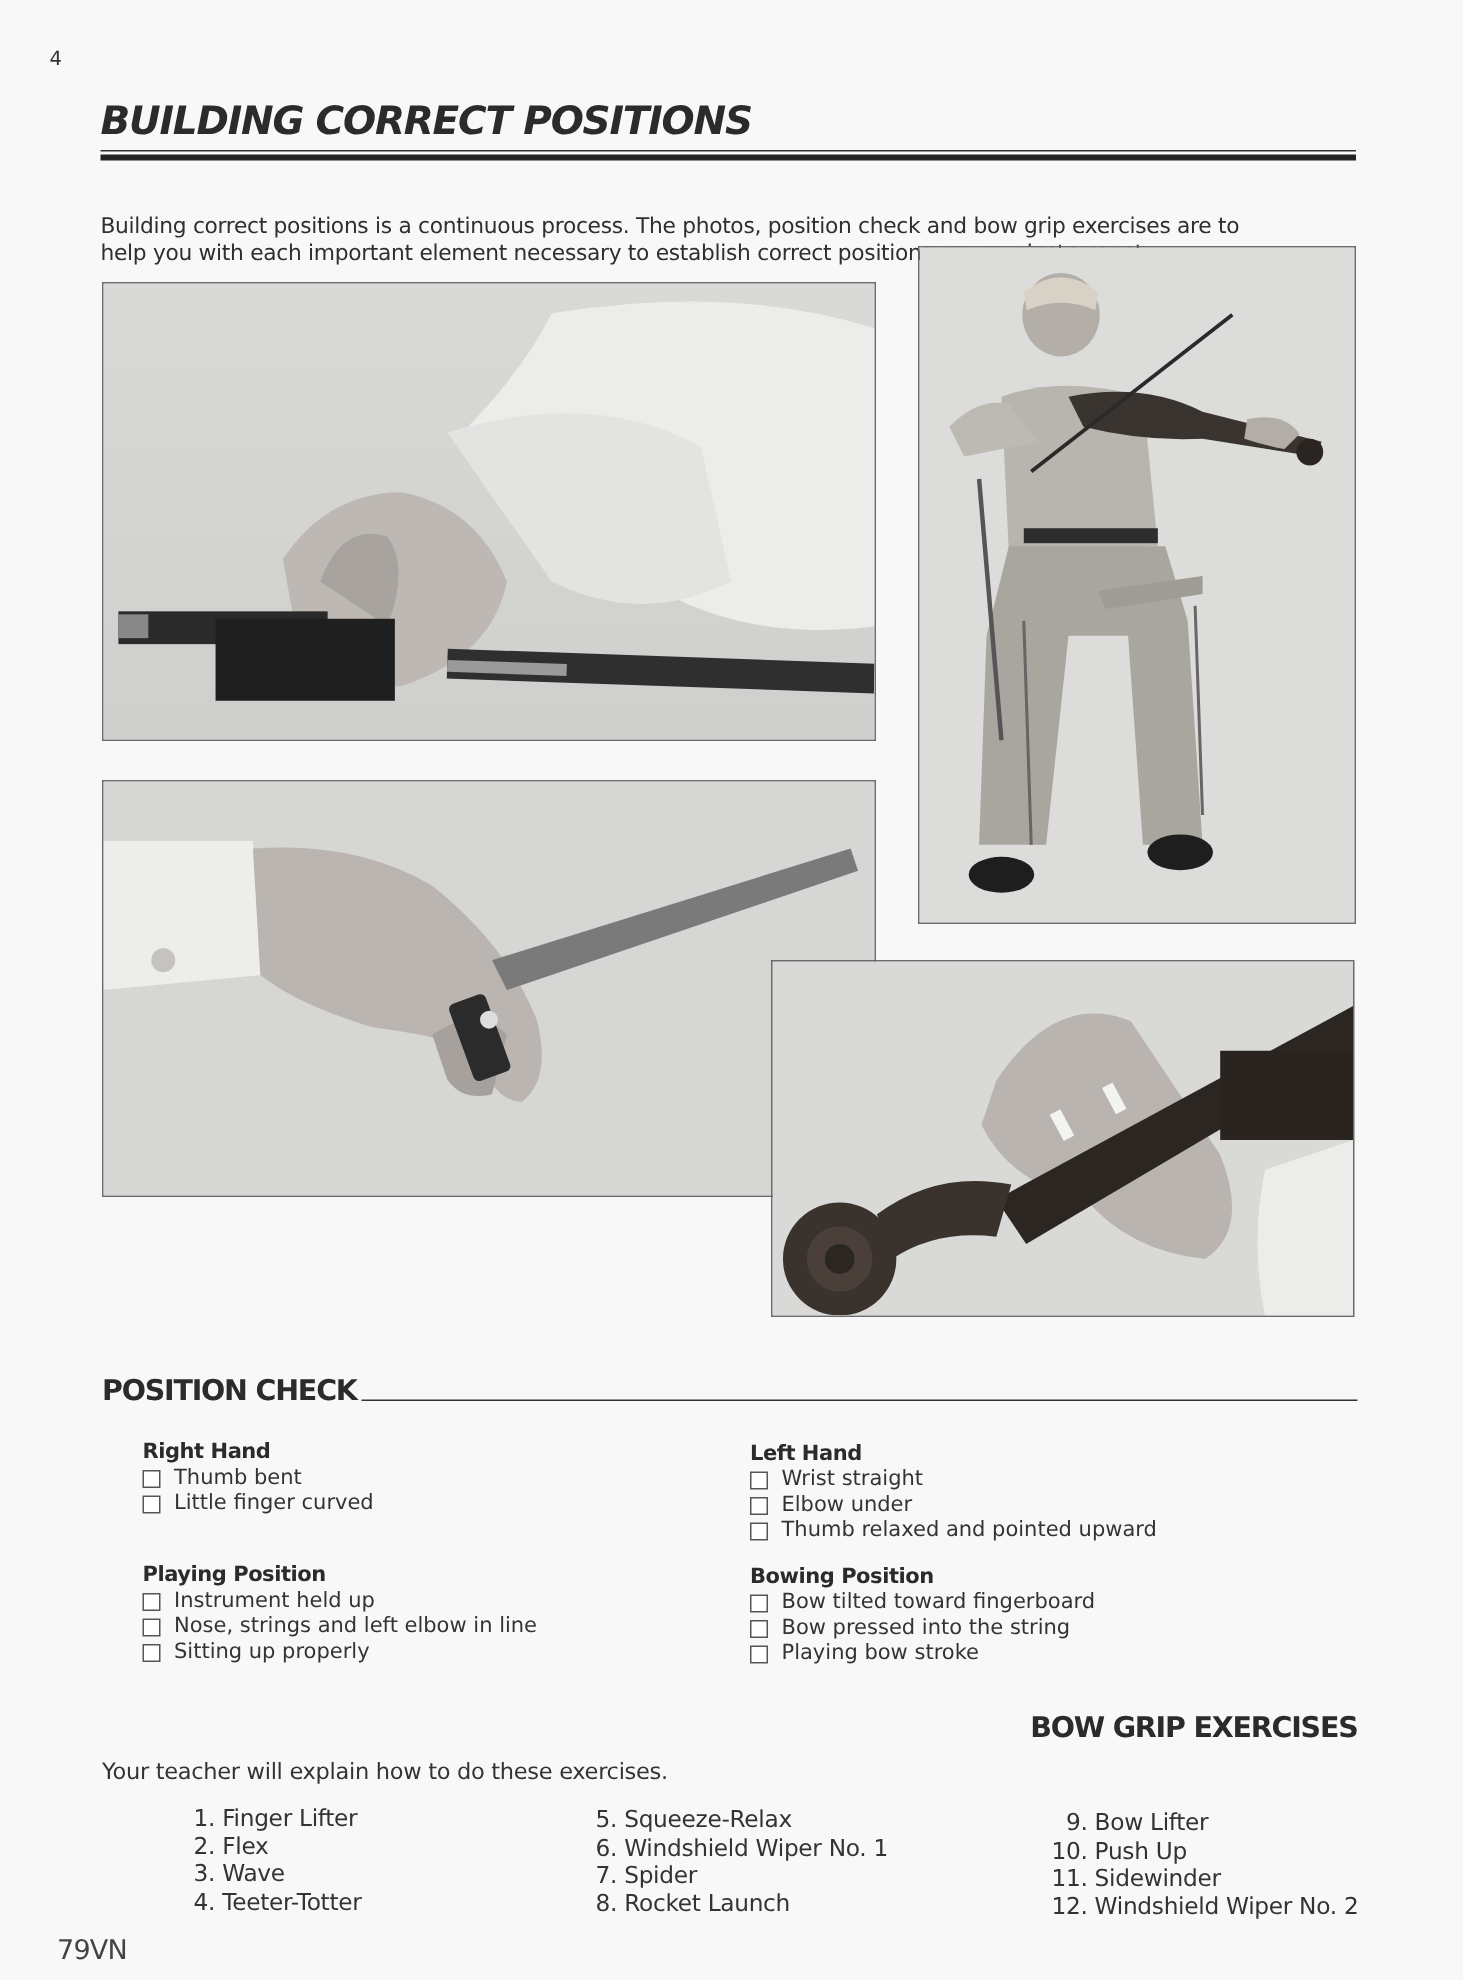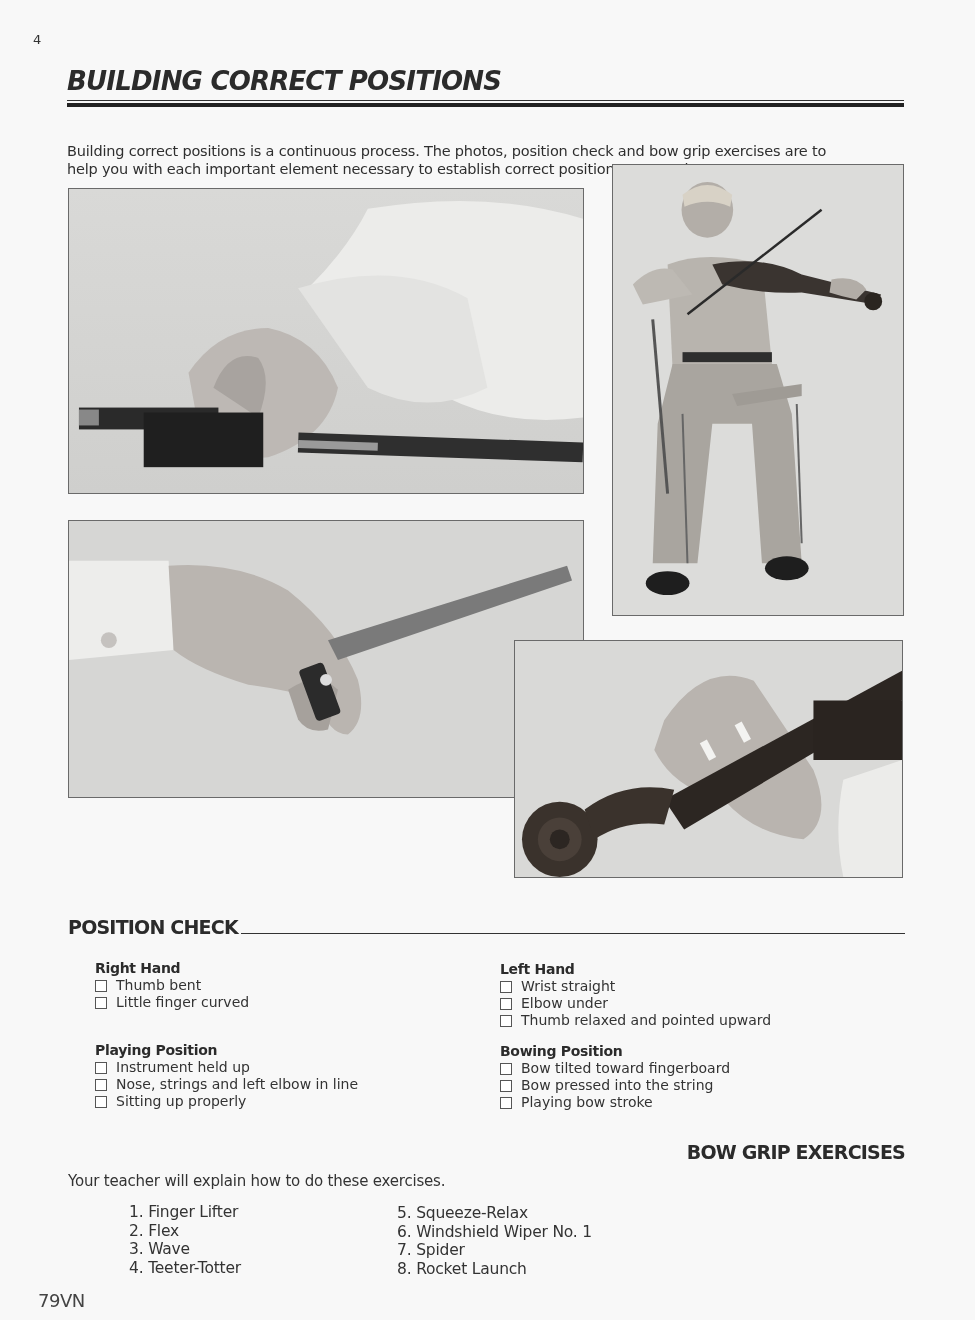--- a/index.html
+++ b/index.html
@@ -234,15 +234,21 @@
     <div class="ex-item"><span>4.</span> <span>Teeter-Totter</span></div>
   </div>
 
   <div class="ex-col ex-col-2">
     <div class="ex-item"><span>5.</span> <span>Squeeze-Relax</span></div>
     <div class="ex-item"><span>6.</span> <span>Windshield Wiper No. 1</span></div>
     <div class="ex-item"><span>7.</span> <span>Spider</span></div>
     <div class="ex-item"><span>8.</span> <span>Rocket Launch</span></div>
   </div>
 
+  <div class="ex-col ex-col-3">
+    <div class="ex-item"><span class="num">9.</span> <span>Bow Lifter</span></div>
+    <div class="ex-item"><span class="num">10.</span> <span>Push Up</span></div>
+    <div class="ex-item"><span class="num">11.</span> <span>Sidewinder</span></div>
+    <div class="ex-item"><span class="num">12.</span> <span>Windshield Wiper No. 2</span></div>
+  </div>
 
   <div class="footer-code">79VN</div>
 </div>
 
 </body></html>

